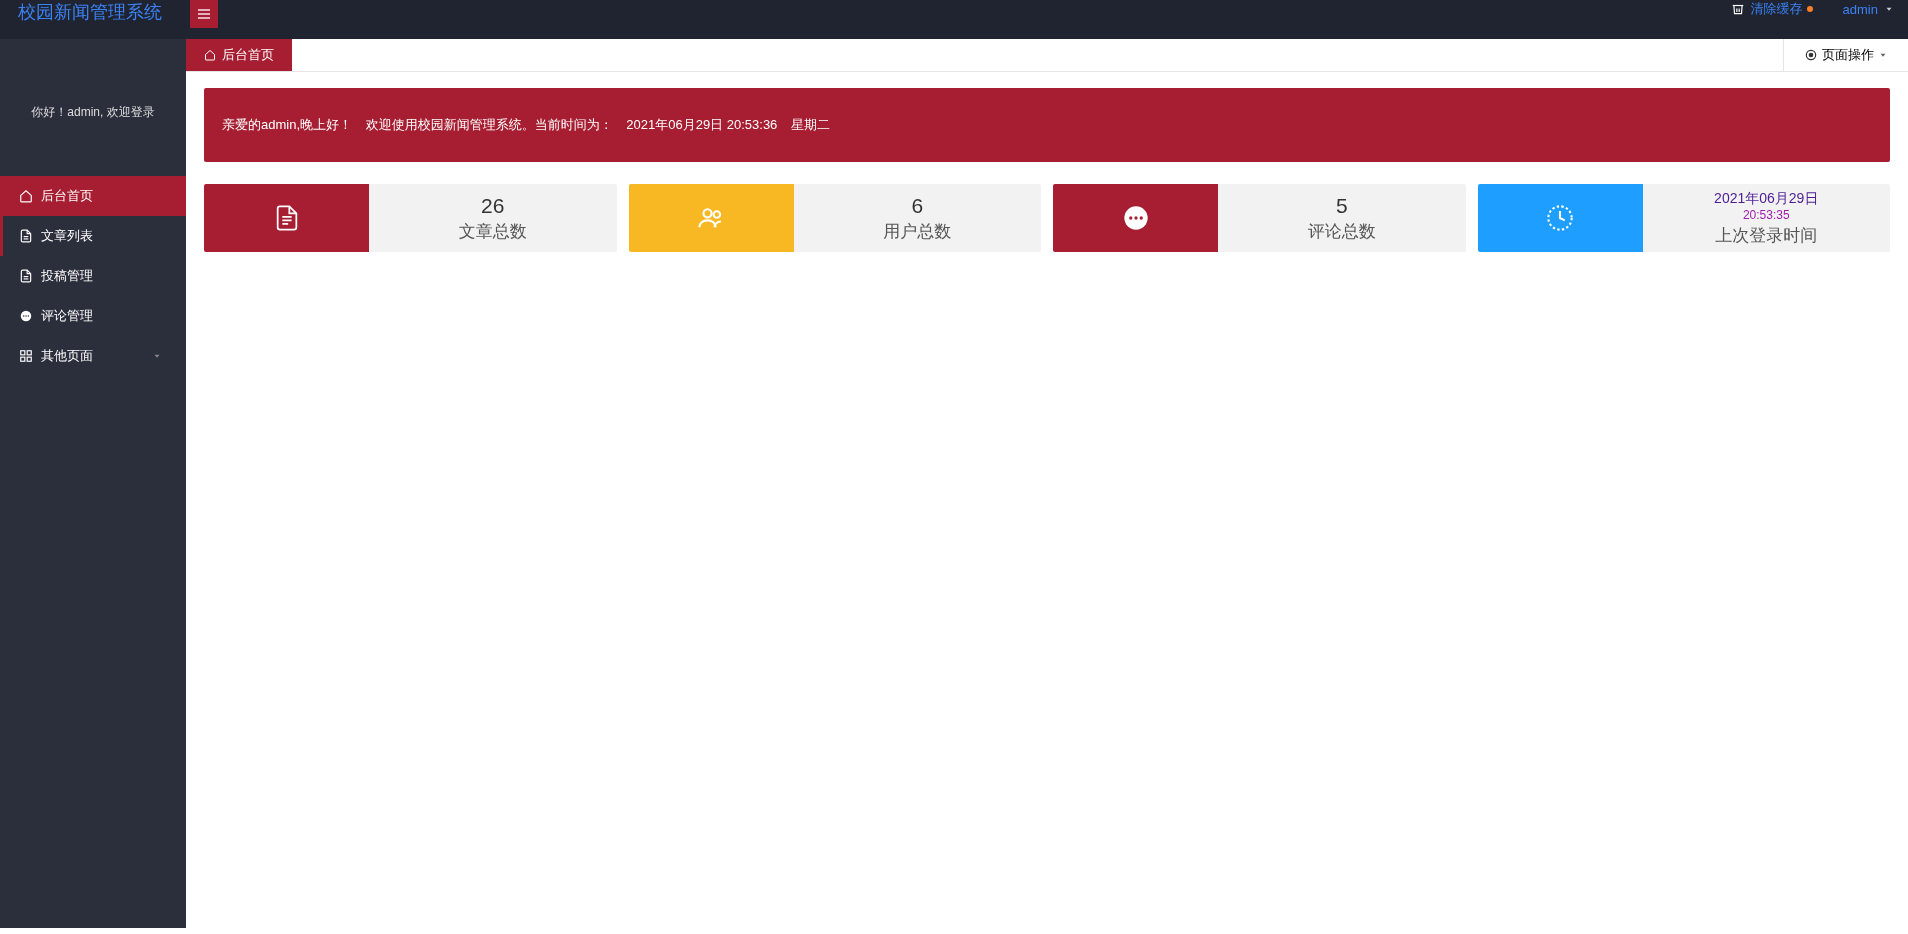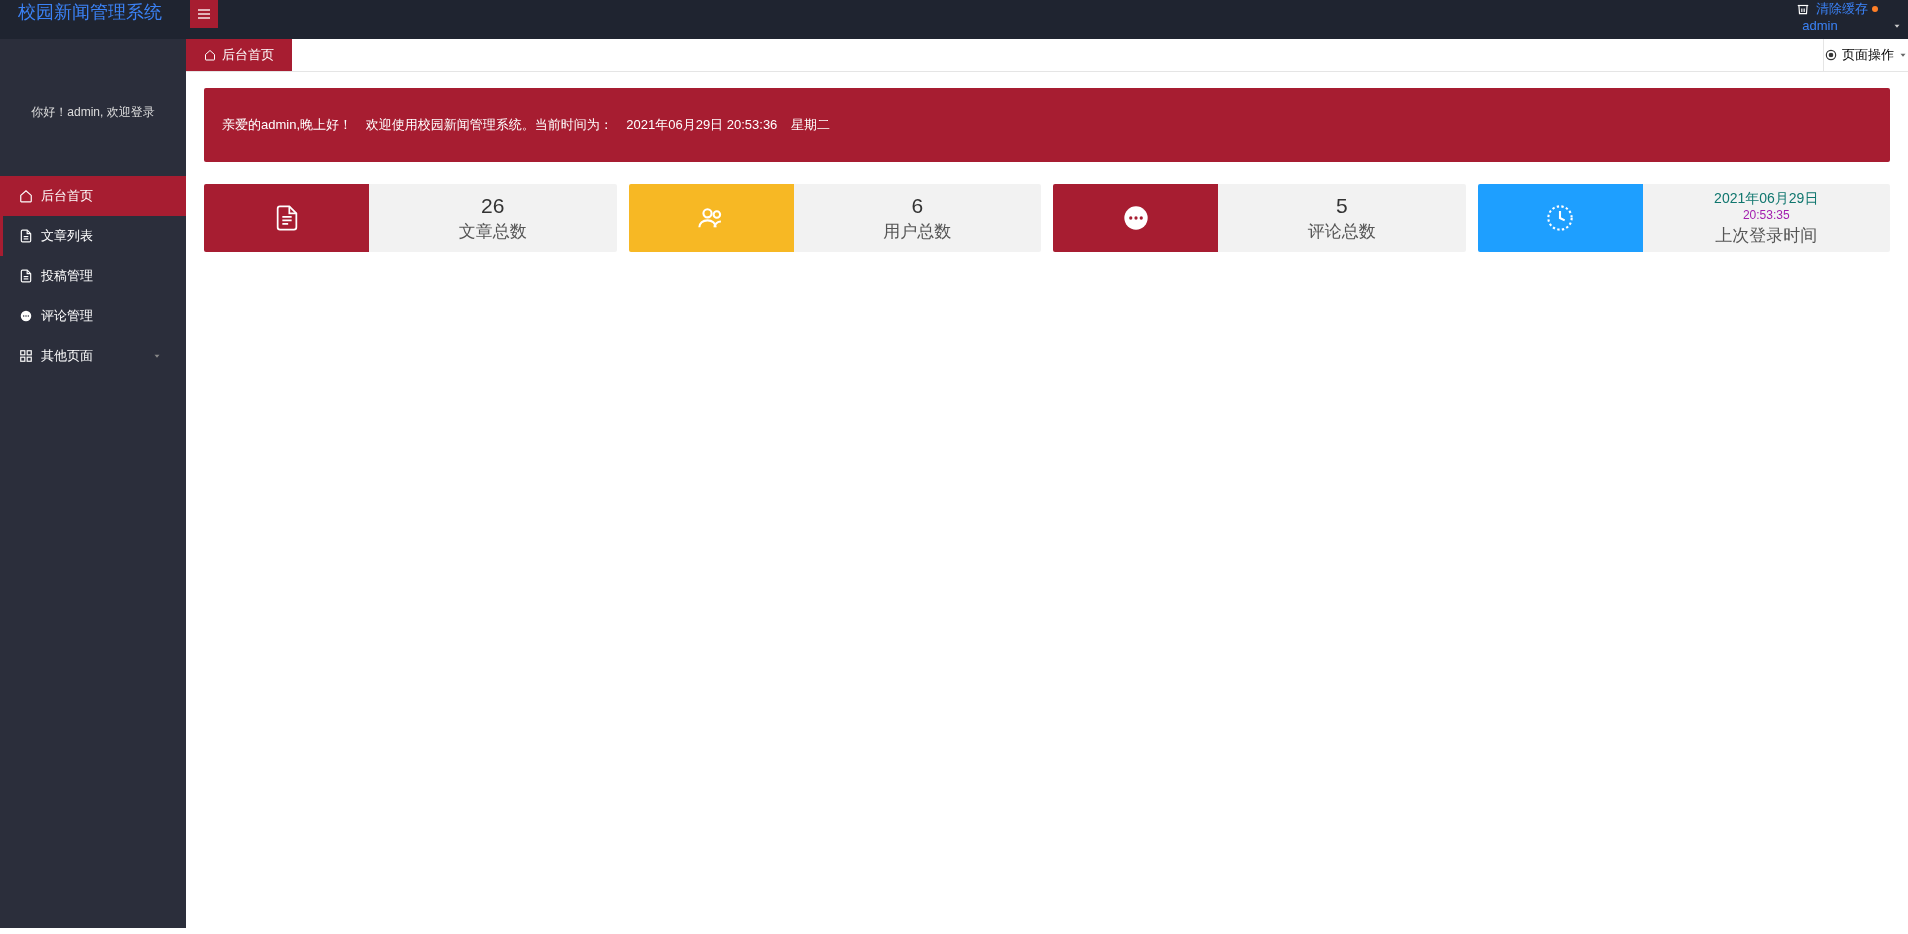--- a/index.html
+++ b/index.html
@@ -30,43 +30,42 @@
       align-items: center;
       justify-content: center;
       cursor: pointer;
       margin-left: 10px;
     }
     .burger-btn svg { width: 16px; height: 16px; }
     .header-right {
       margin-left: auto;
       display: flex;
       align-items: center;
-      font-size: 13px;
-      flex-direction: column;
+      padding-right: 14px;
+      font-size: 13px;
     }
     .clear-cache {
       display: flex;
       align-items: center;
       cursor: pointer;
       margin-right: 30px;
       position: relative;
     }
     .clear-cache svg { width: 14px; height: 14px; margin-right: 6px; }
     .orange-dot {
       width: 6px;
       height: 6px;
       background: #ff7f27;
       border-radius: 50%;
       margin-left: 4px;
     }
     .user-dropdown {
       display: flex;
       align-items: center;
       cursor: pointer;
-      gap: 48px;
     }
     .user-dropdown svg { width: 10px; height: 10px; margin-left: 6px; }
     .body-wrap {
       display: flex;
       height: calc(100vh - 45px);
     }
     .sidebar {
       width: 186px;
       background: #2b2e3b;
       color: #fff;
@@ -119,21 +118,21 @@
       padding: 0 18px;
       font-size: 13px;
       cursor: pointer;
     }
     .tab svg { width: 12px; height: 12px; margin-right: 6px; }
     .page-ops {
       margin-left: auto;
       border-left: 1px solid #e5e5e5;
       display: flex;
       align-items: center;
-      padding: 0 0;
+      padding: 0 20px;
       font-size: 13px;
       cursor: pointer;
     }
     .page-ops svg:first-child { width: 14px; height: 14px; margin-right: 4px; }
     .page-ops svg:last-child { width: 10px; height: 10px; margin-left: 4px; }
     .content {
       padding: 16px 18px;
       flex: 1;
       background: #fff;
     }
@@ -170,21 +169,21 @@
       display: flex;
       flex-direction: column;
       align-items: center;
       justify-content: center;
     }
     .stat-value { font-size: 21px; color: #333; }
     .stat-label { font-size: 17px; color: #555; margin-top: 2px; }
     .c-dark-red { background: #a71d31; color: #fff; }
     .c-yellow { background: #f7b824; color: #fff; }
     .c-blue { background: #1e9fff; color: #fff; }
-    .stat-body.blue-text .stat-value { color: #0f766e; font-size: 14px; }
+    .stat-body.blue-text .stat-value { color: #4c1d95; font-size: 14px; }
     .stat-body.blue-text .stat-time { color: #a21caf; font-size: 12px; }
   </style>
 </head>
 <body>
 
 <div class="header">
   <div class="app-title">校园新闻管理系统</div>
   <div class="burger-btn">
     <svg viewBox="0 0 24 24" fill="none" stroke="#fff" stroke-width="2">
         <line x1="3" y1="6" x2="21" y2="6"></line>

